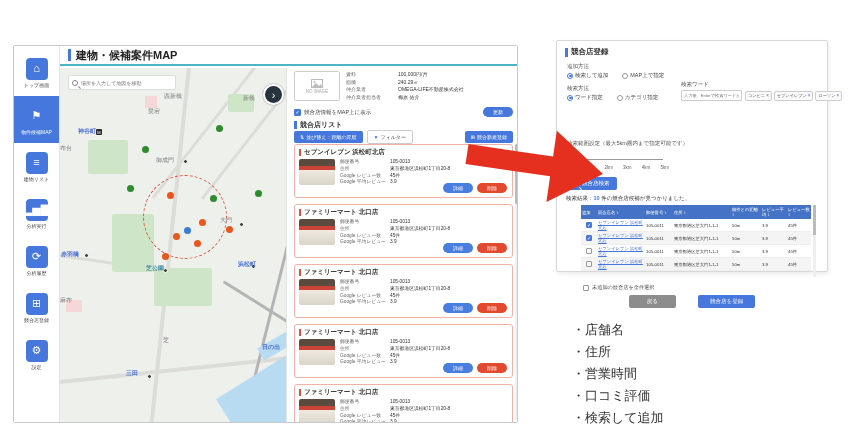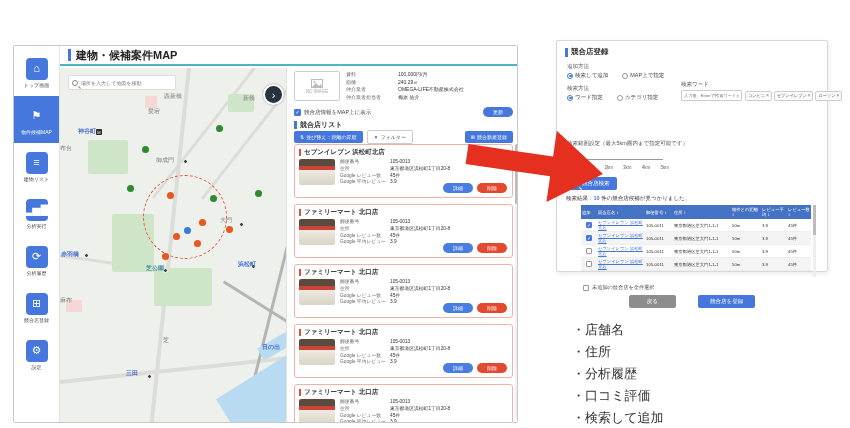--- a/index.html
+++ b/index.html
@@ -622,17 +622,17 @@
 
     <div class="bottom-btns">
       <button class="btn-gray">戻る</button>
       <button class="btn-reg">競合店を登録</button>
     </div>
   </div>
 
   <div class="bullets" id="bullets">
       <div>・店舗名</div>
       <div>・住所</div>
-      <div>・分析履歴</div>
+      <div>・営業時間</div>
       <div>・口コミ評価</div>
       <div>・検索して追加</div>
     </div>
 </div>
 
 </body></html>

